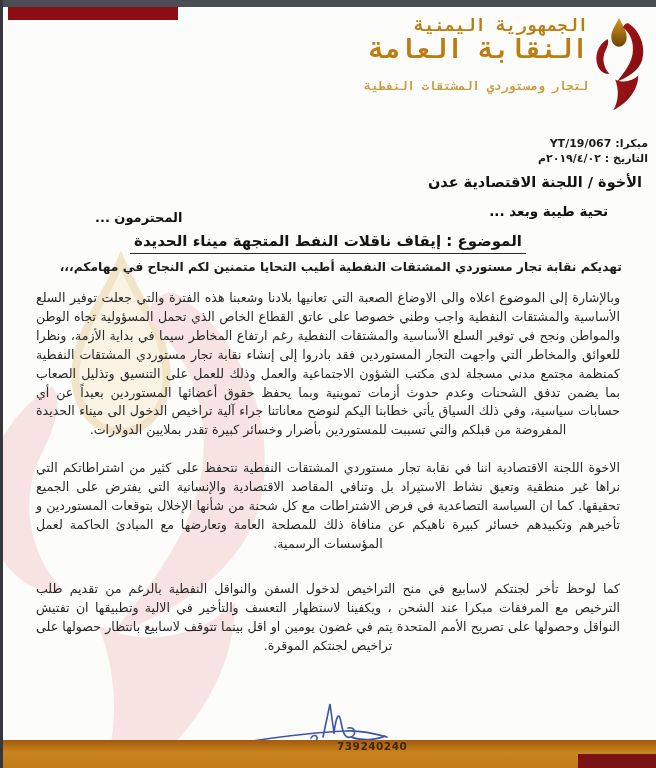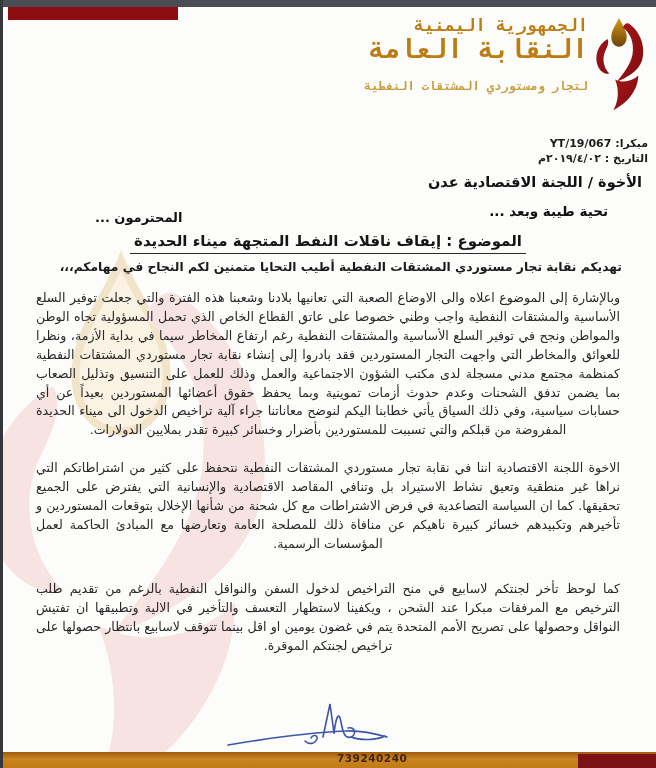--- a/index.html
+++ b/index.html
@@ -35,21 +35,21 @@
   .greeting{top:260px;right:34px;left:34px;font-size:12.3px;font-weight:bold;color:#1b1b1b;text-align:right;}
   
   .body-text{top:289px;right:36px;left:36px;font-size:12.6px;line-height:18.9px;
     text-align:justify;text-align-last:center;color:#282828;}
   .body-text p{margin:0;}
   .body-text p.p1{margin-bottom:19px;}
   .body-text p.p2{margin-bottom:26px;}
   
   .signature{left:225px;top:696px;width:178px;height:56px;}
   
-  .footer-bar{left:3px;right:0;bottom:0;height:16px;
+  .footer-bar{left:3px;right:0;bottom:0;height:28px;
     background:linear-gradient(180deg,#a35a0d 0%,#c9851f 45%,#c07a16 100%);}
   .footer-number{position:absolute;left:334px;top:0px;font-size:10.5px;font-weight:bold;
     color:#432605;direction:ltr;letter-spacing:0.5px;}
   .footer-red{right:0;bottom:0;width:78px;height:14px;background:#7b1316;}
   .watermark{left:-50px;top:226px;width:342px;height:628px;}
 </style>
 </head>
 <body>
 
 <div class="page">

